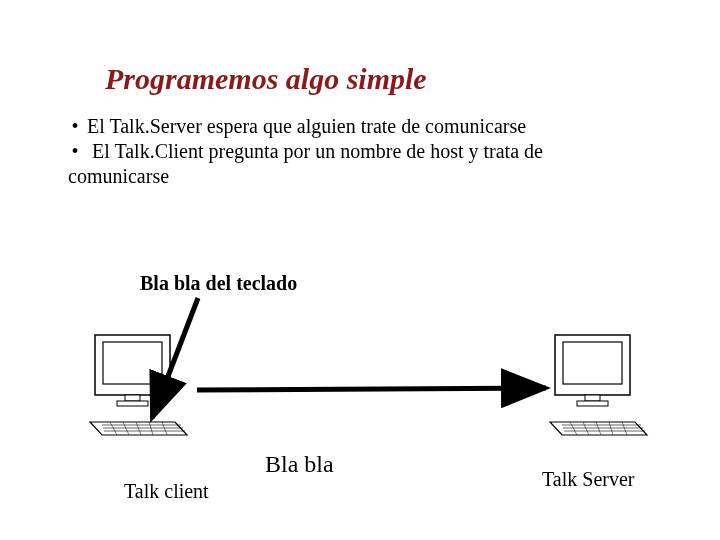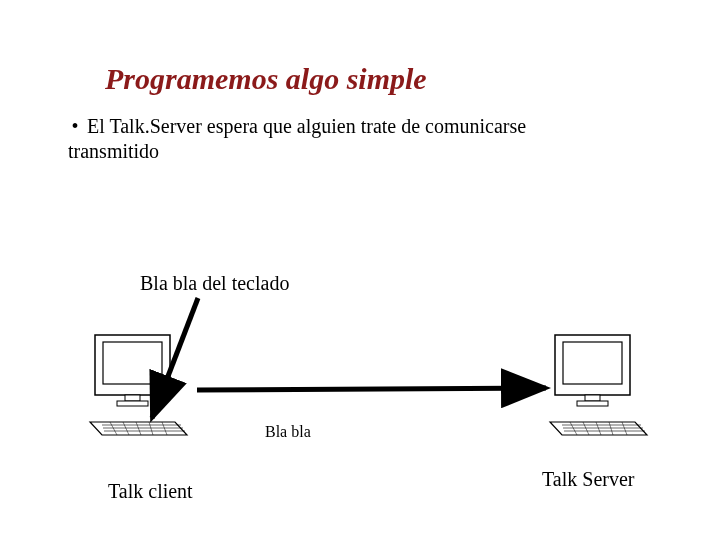--- a/index.html
+++ b/index.html
@@ -38,30 +38,31 @@
     display: inline-block;
     width: 14px;
     text-align: center;
     vertical-align: top;
   }
   .keyboard-label {
     position: absolute;
     left: 140px;
     top: 272px;
     font-size: 20px;
+    font-weight: bold;
   }
   .midlabel {
     position: absolute;
     left: 265px;
-    top: 423px;
-    font-size: 16px;
+    top: 451px;
+    font-size: 24px;
   }
   .client-label {
     position: absolute;
-    left: 108px;
+    left: 124px;
     top: 480px;
     font-size: 20px;
   }
   .server-label {
     position: absolute;
     left: 542px;
     top: 468px;
     font-size: 20px;
   }
   .computer {
@@ -81,21 +82,25 @@
 <div class="slide">
 
   <div class="title">Programemos algo simple</div>
 
   <div class="bullets">
     <span class="bullet-row">
       <span class="dot">•</span>
       <span>El Talk.Server espera que alguien trate de comunicarse</span>
     </span>
     <span class="bullet-row">
-      <span>transmitido</span>
+      <span class="dot">•</span>
+      &nbsp;<span>El Talk.Client pregunta por un nombre de host y trata de</span>
+    </span>
+    <span class="bullet-row">
+      <span>comunicarse</span>
     </span>
   </div>
 
   <div class="keyboard-label">Bla bla del teclado</div>
 
   <div class="computer" style="left:85px; top:330px;">
     <svg width="110" height="110" viewBox="0 0 110 110">
 
       <rect x="10" y="5" width="75" height="60" fill="#fff" stroke="#000" stroke-width="1.5"></rect>
       <rect x="18" y="12" width="59" height="42" fill="#fff" stroke="#000" stroke-width="1.2"></rect>

